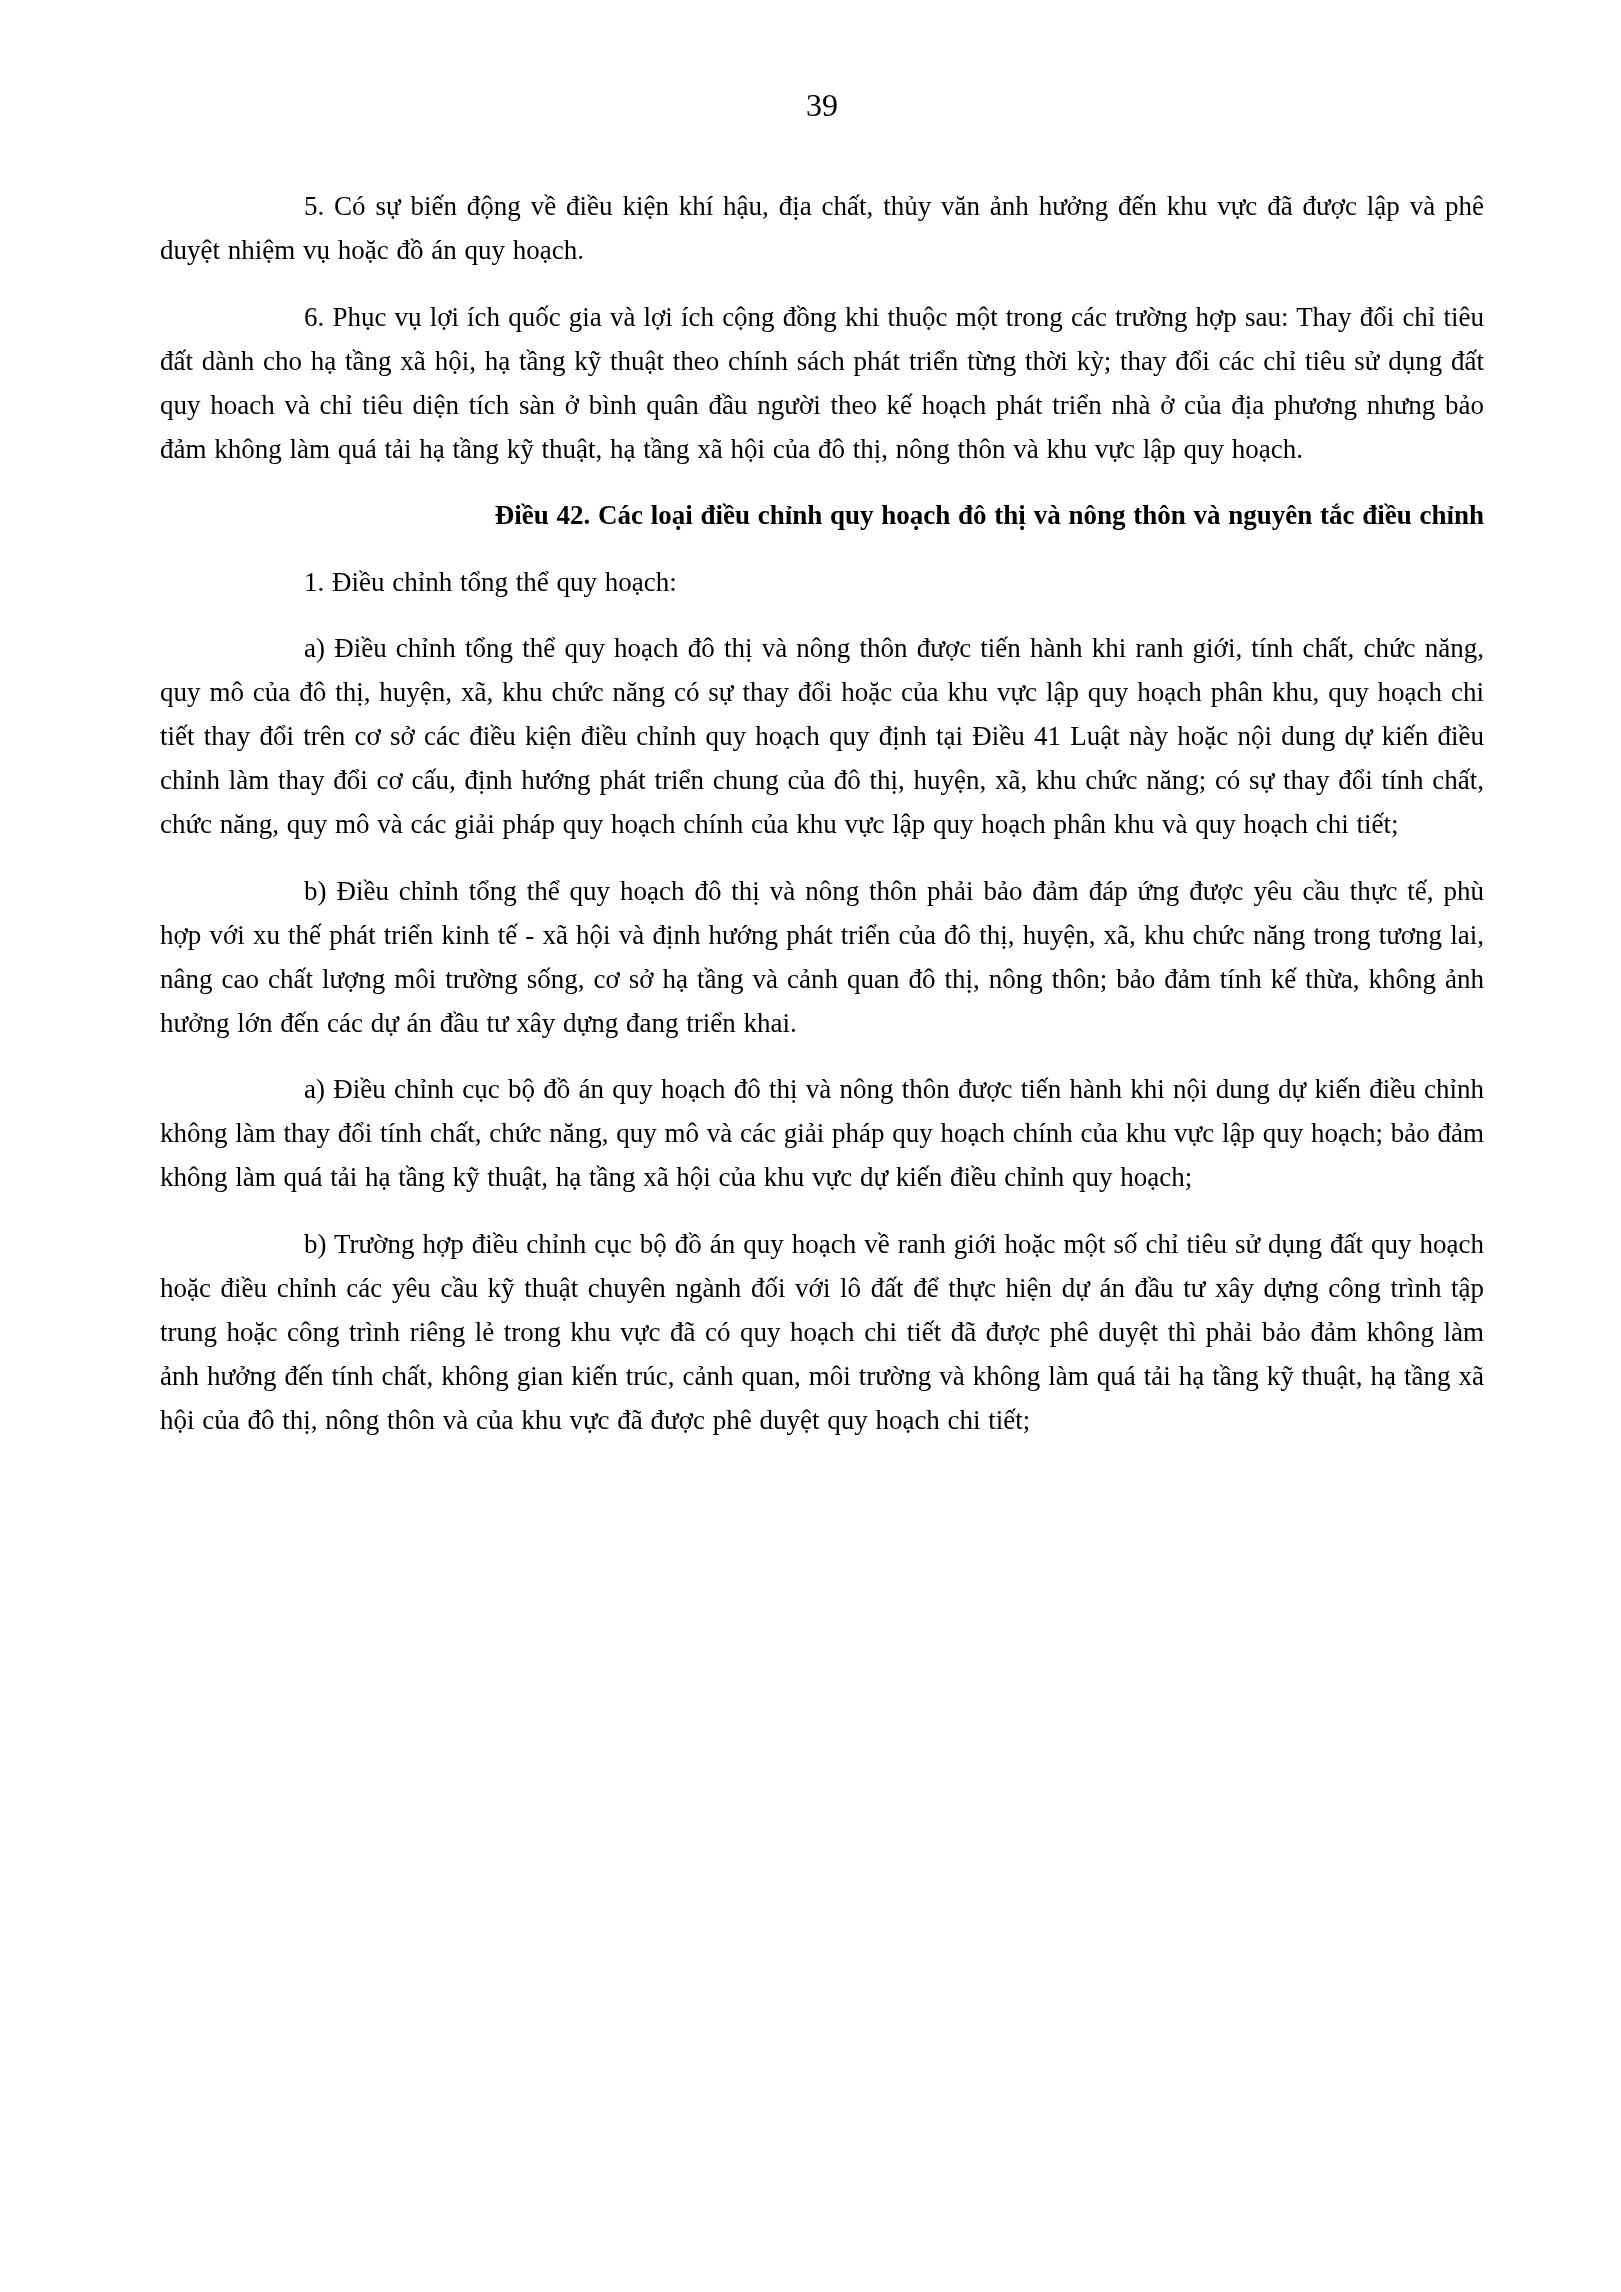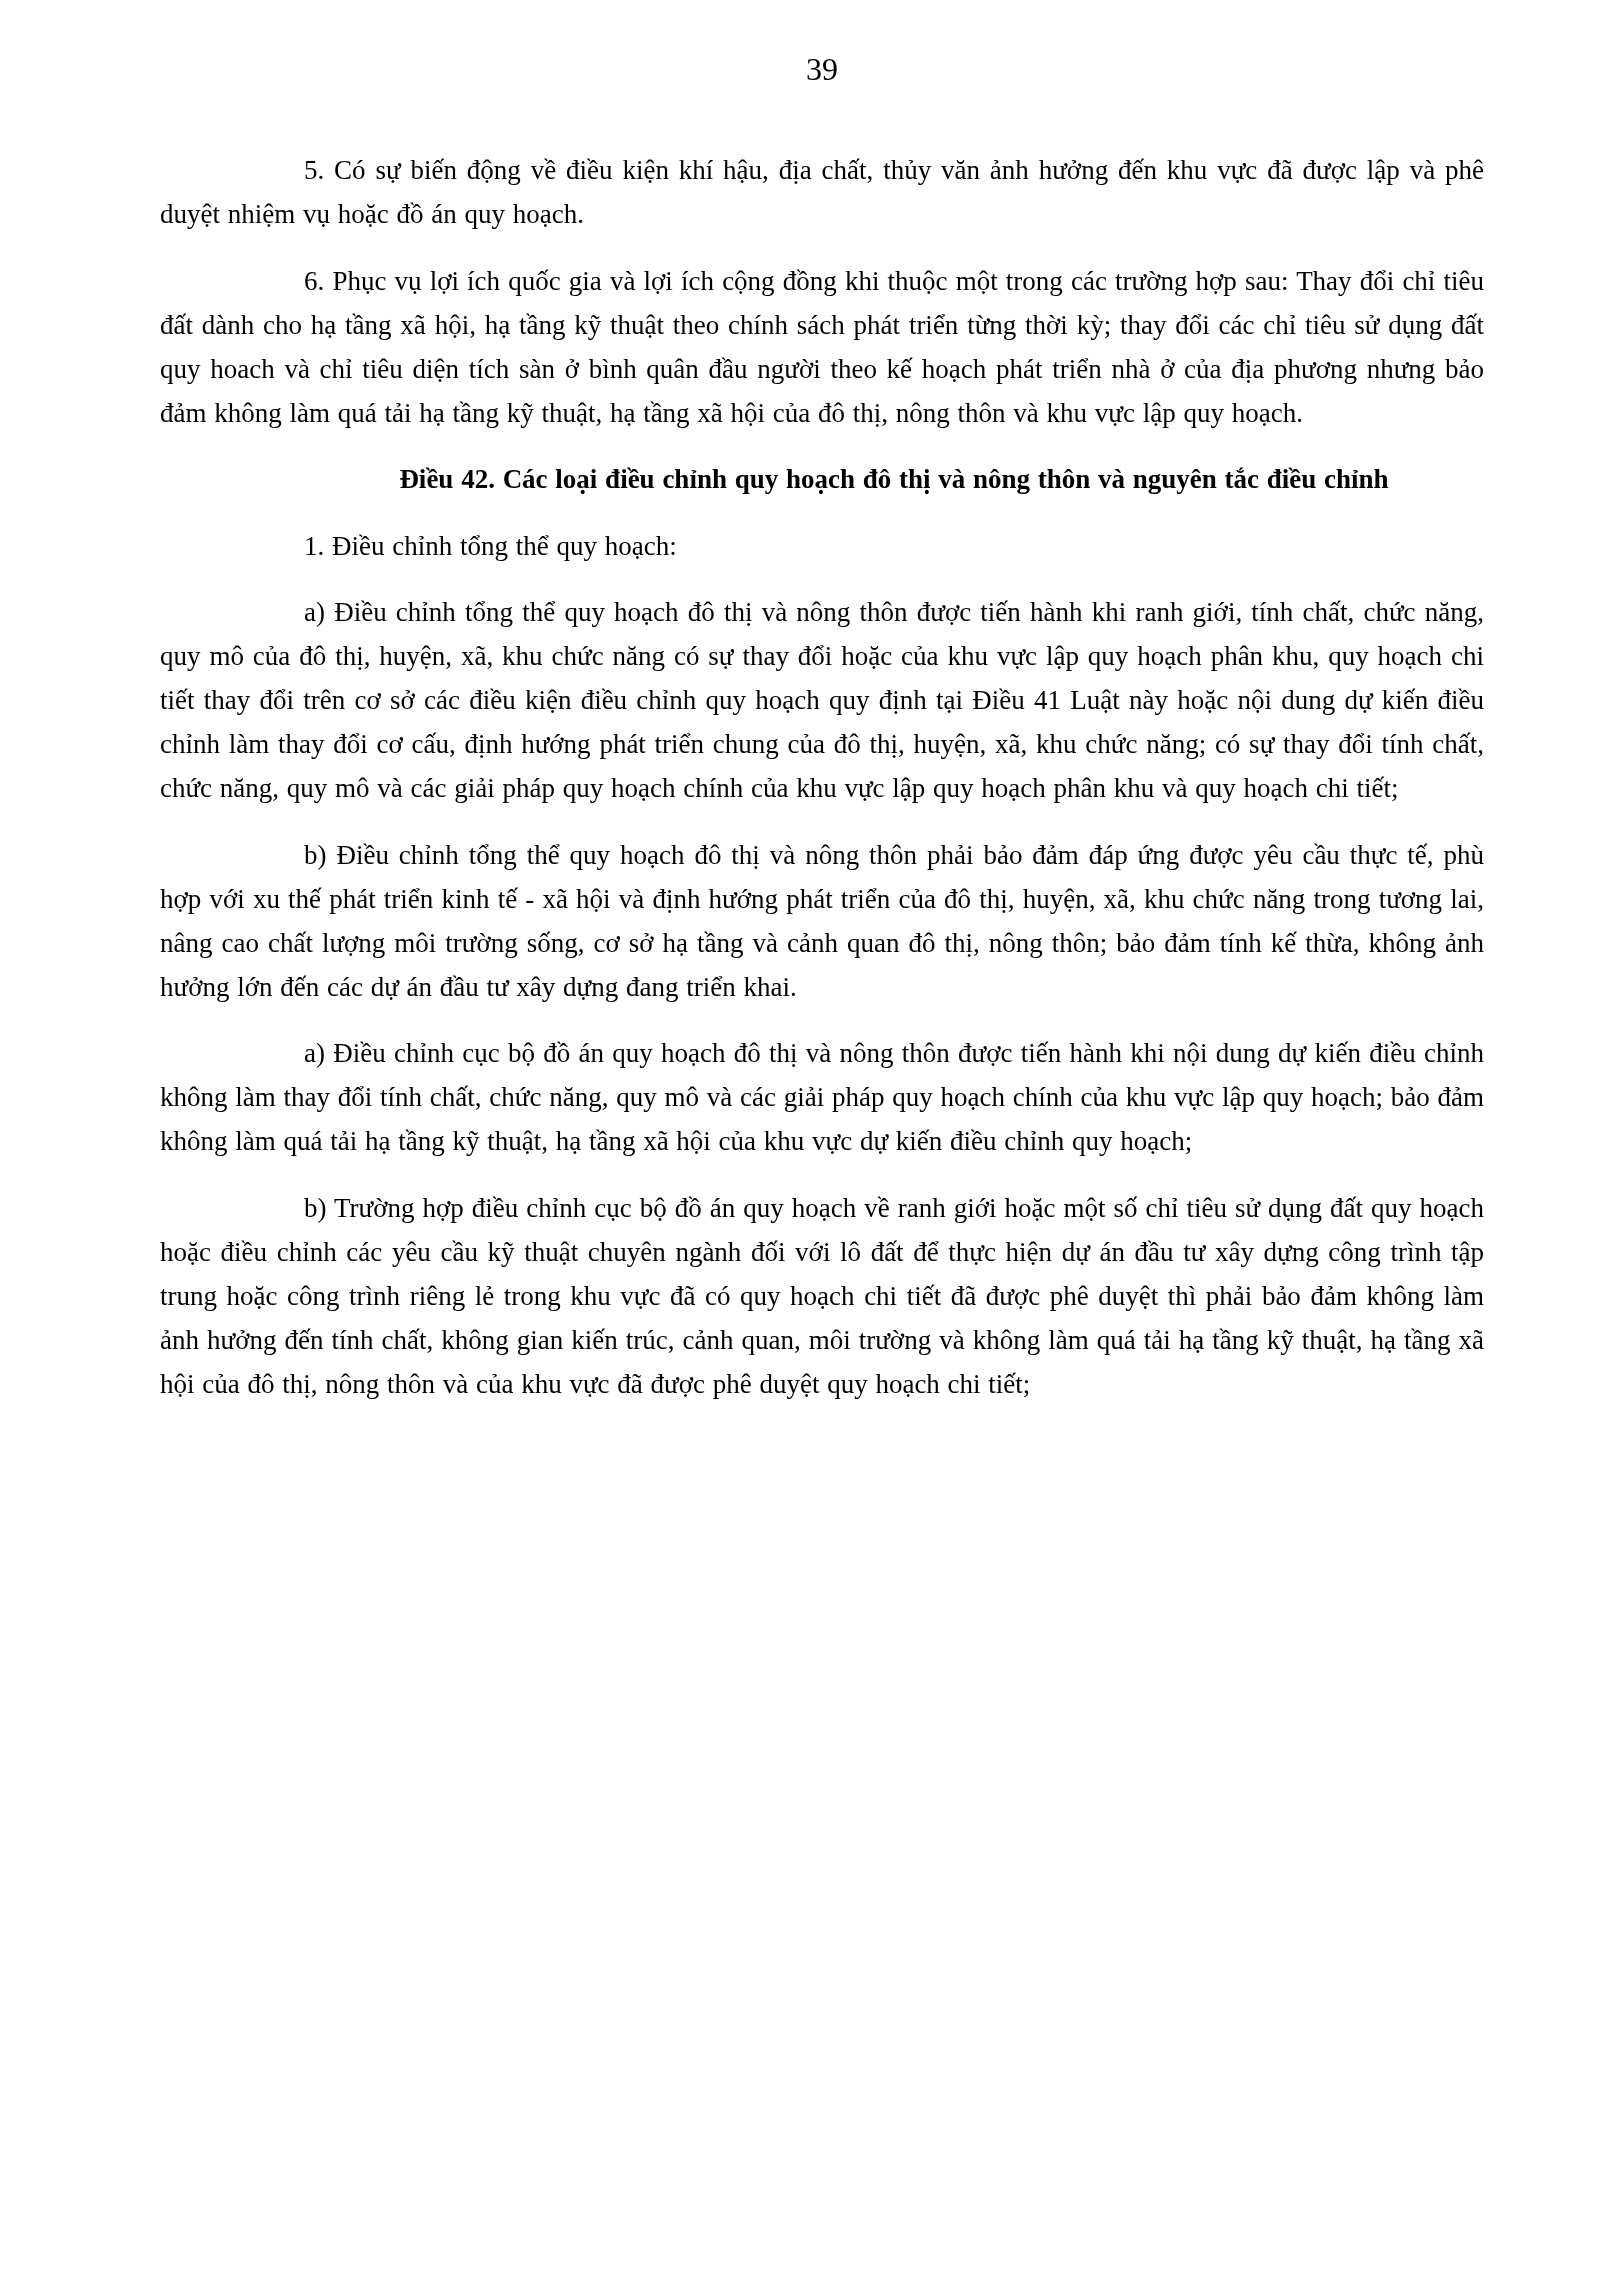--- a/index.html
+++ b/index.html
@@ -8,40 +8,40 @@
     background: #ffffff;
   }
   .page {
     position: relative;
     width: 1621px;
     height: 1773px;
     box-sizing: border-box;
     background: #ffffff;
     color: #000000;
     font-family: "Liberation Serif", "DejaVu Serif", serif;
-    padding: 47px 137px 0 160px;
+    padding: 83px 137px 0 160px;
     overflow: hidden;
   }
   .page-number {
     font-size: 32px;
     line-height: 44px;
     text-align: center;
     margin: 0 0 57px 0;
   }
   p.para {
     font-size: 27px;
     line-height: 44px;
     margin: 0 0 22.5px 0;
     text-align: justify;
     text-indent: 144px;
     word-spacing: 1px;
   }
   p.heading {
     font-weight: bold;
-    text-align: center;
+    text-align: right;
   }
 </style>
 </head>
 <body>
 
 <div class="page">
   <div class="page-number">39</div>
 
   <p class="para">5. Có sự biến động về điều kiện khí hậu, địa chất, thủy văn ảnh hưởng đến khu vực đã được lập và phê duyệt nhiệm vụ hoặc đồ án quy hoạch.</p>
 

